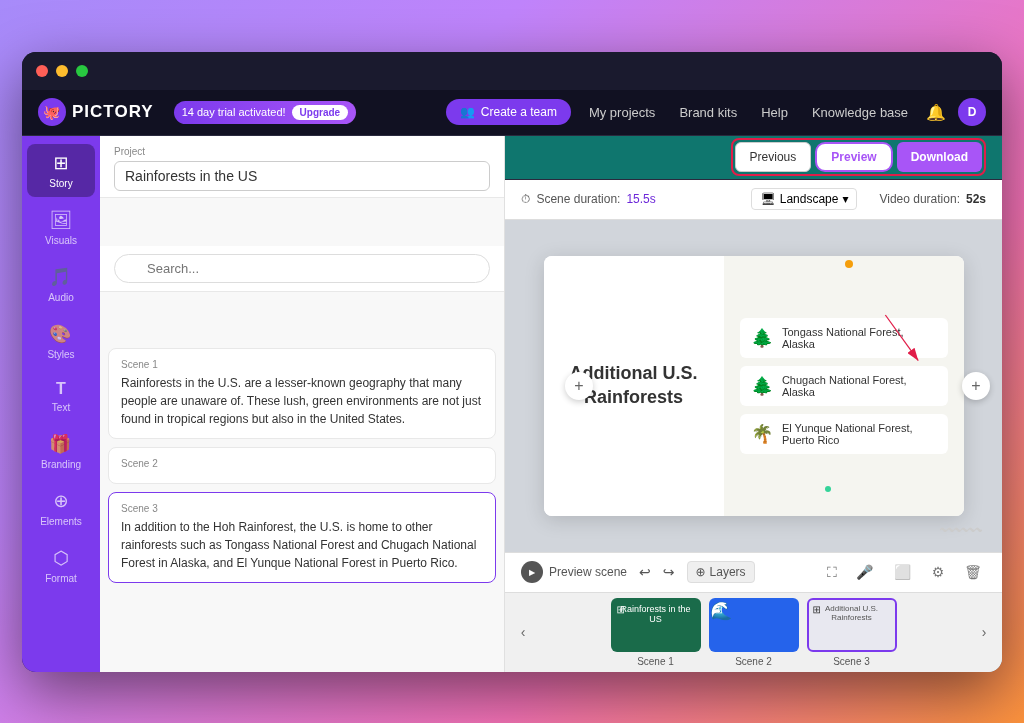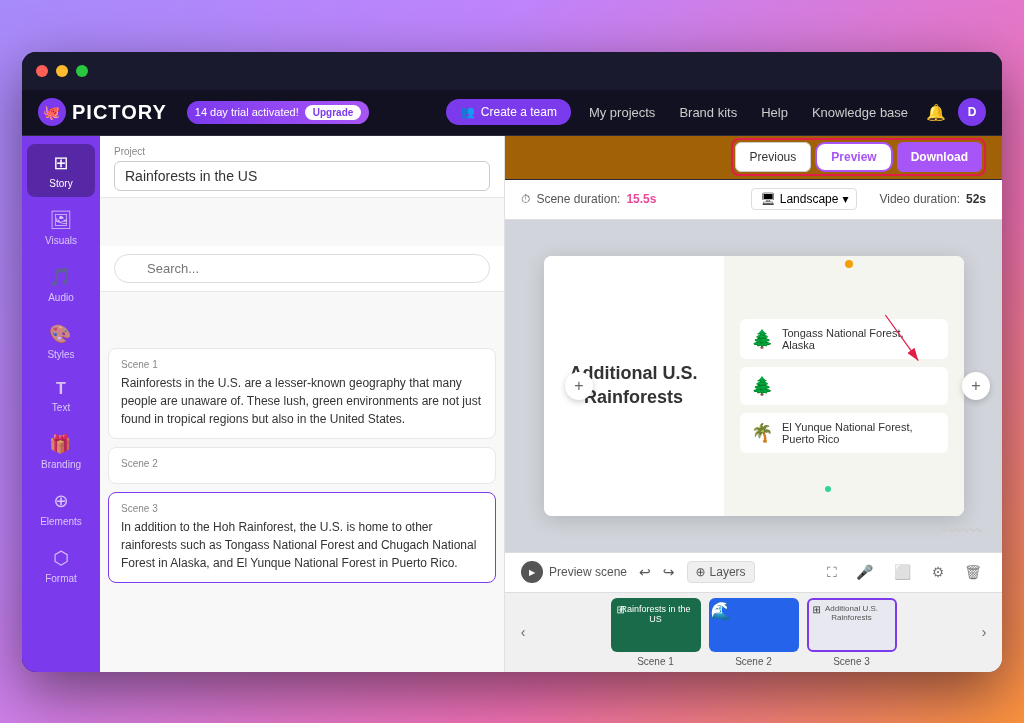--- a/index.html
+++ b/index.html
@@ -59,21 +59,21 @@
       border-radius: 50%;
       display: flex;
       align-items: center;
       justify-content: center;
       color: white;
       font-size: 14px;
     }
     .logo-text {
       color: white;
       font-weight: 700;
-      font-size: 20px;
+      font-size: 17px;
       letter-spacing: 1px;
     }
     .trial-badge {
       background: linear-gradient(90deg, #7c3aed, #a855f7);
       color: white;
       font-size: 11px;
       padding: 4px 8px;
       border-radius: 20px;
       display: flex;
       align-items: center;
@@ -284,21 +284,21 @@
       cursor: pointer;
       background: white;
       display: flex;
       align-items: center;
       gap: 4px;
     }
 
     
     .action-header {
       height: 44px;
-      background: #a16207;
+      background: #0f766e;
       display: flex;
       align-items: center;
       justify-content: flex-end;
       padding: 0 16px;
       gap: 8px;
       border-bottom: 1px solid #2a2a3e;
     }
     .prev-btn {
       background: white;
       border: 1px solid #ccc;
@@ -677,21 +677,21 @@
           <button class="prev-btn">Previous</button>
           <button class="preview-btn">Preview</button>
           <button class="download-btn">Download</button>
         </div>
       </div>
 
       <div class="canvas-toolbar">
         <div class="toolbar-left">
           <span>⏱</span>
           <span>Scene duration:</span>
-          <span style="font-weight:700;color:#ec4899;">15.5s</span>
+          <span style="font-weight:400;color:#6d28d9;">15.5s</span>
         </div>
         <div class="toolbar-right">
           <button class="landscape-btn">
             <span>🖥</span>
             <span>Landscape</span>
             <span>▾</span>
           </button>
           <span style="margin-left:16px;">Video duration:</span>
           <span style="font-weight:600;color:#333;">52s</span>
         </div>
@@ -705,20 +705,21 @@
           <div class="slide-left">
             <div class="slide-left-text">Additional U.S. Rainforests</div>
           </div>
           <div class="slide-right">
             <div class="forest-item">
               <span class="forest-icon">🌲</span>
               <span>Tongass National Forest, Alaska</span>
             </div>
             <div class="forest-item">
               <span class="forest-icon">🌲</span>
+              <span>Chugach National Forest, Alaska</span>
             </div>
             <div class="forest-item">
               <span class="forest-icon">🌴</span>
               <span>El Yunque National Forest, Puerto Rico</span>
             </div>
           </div>
         </div>
         <div class="add-btn-right">+</div>
         <div class="audio-wave">〰〰〰</div>
 

